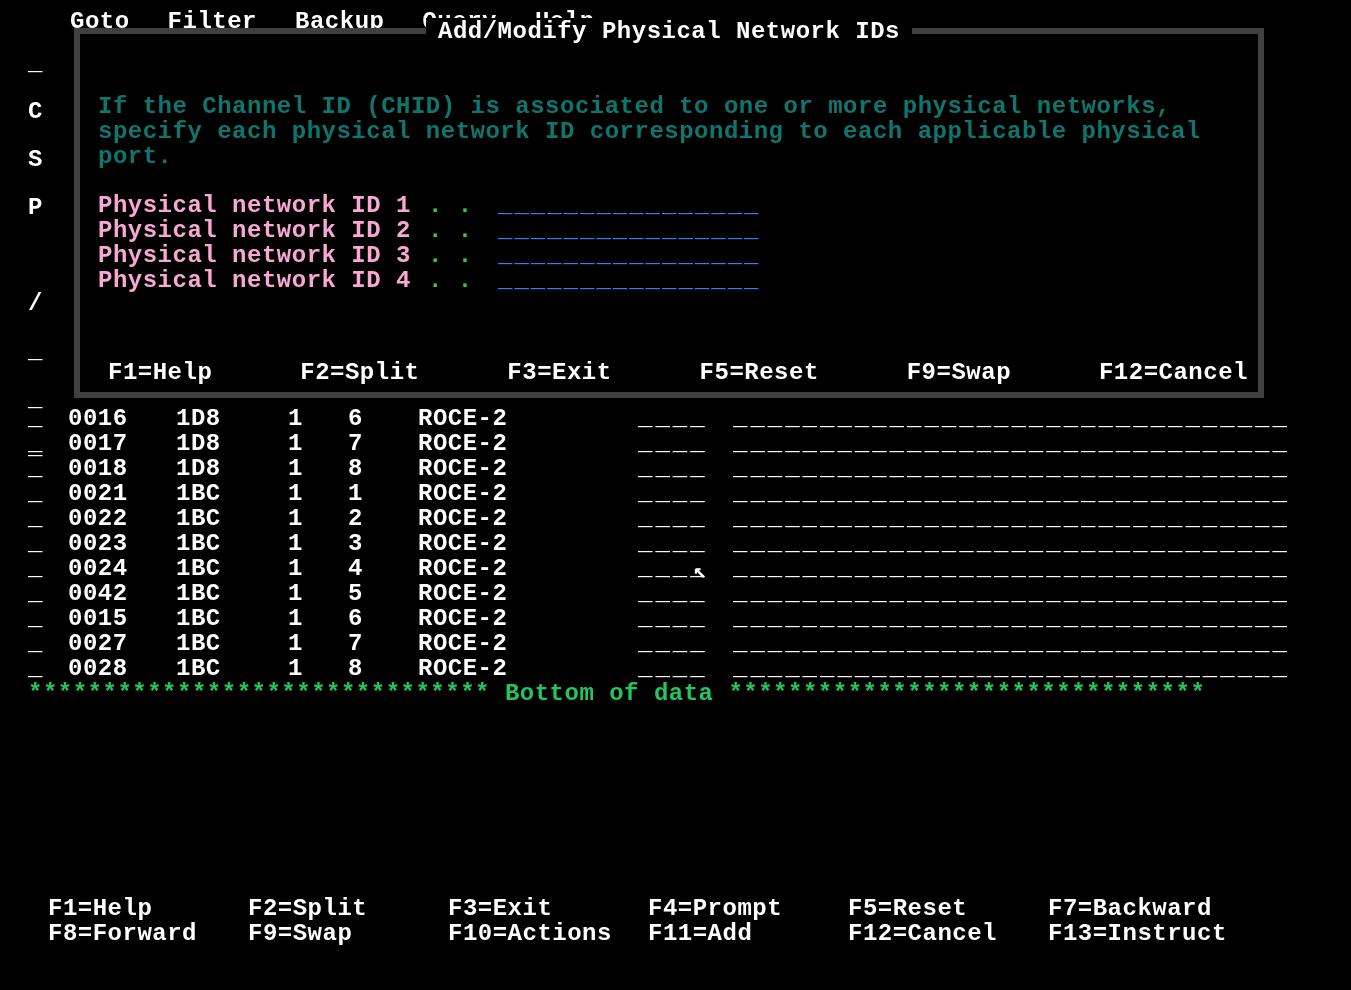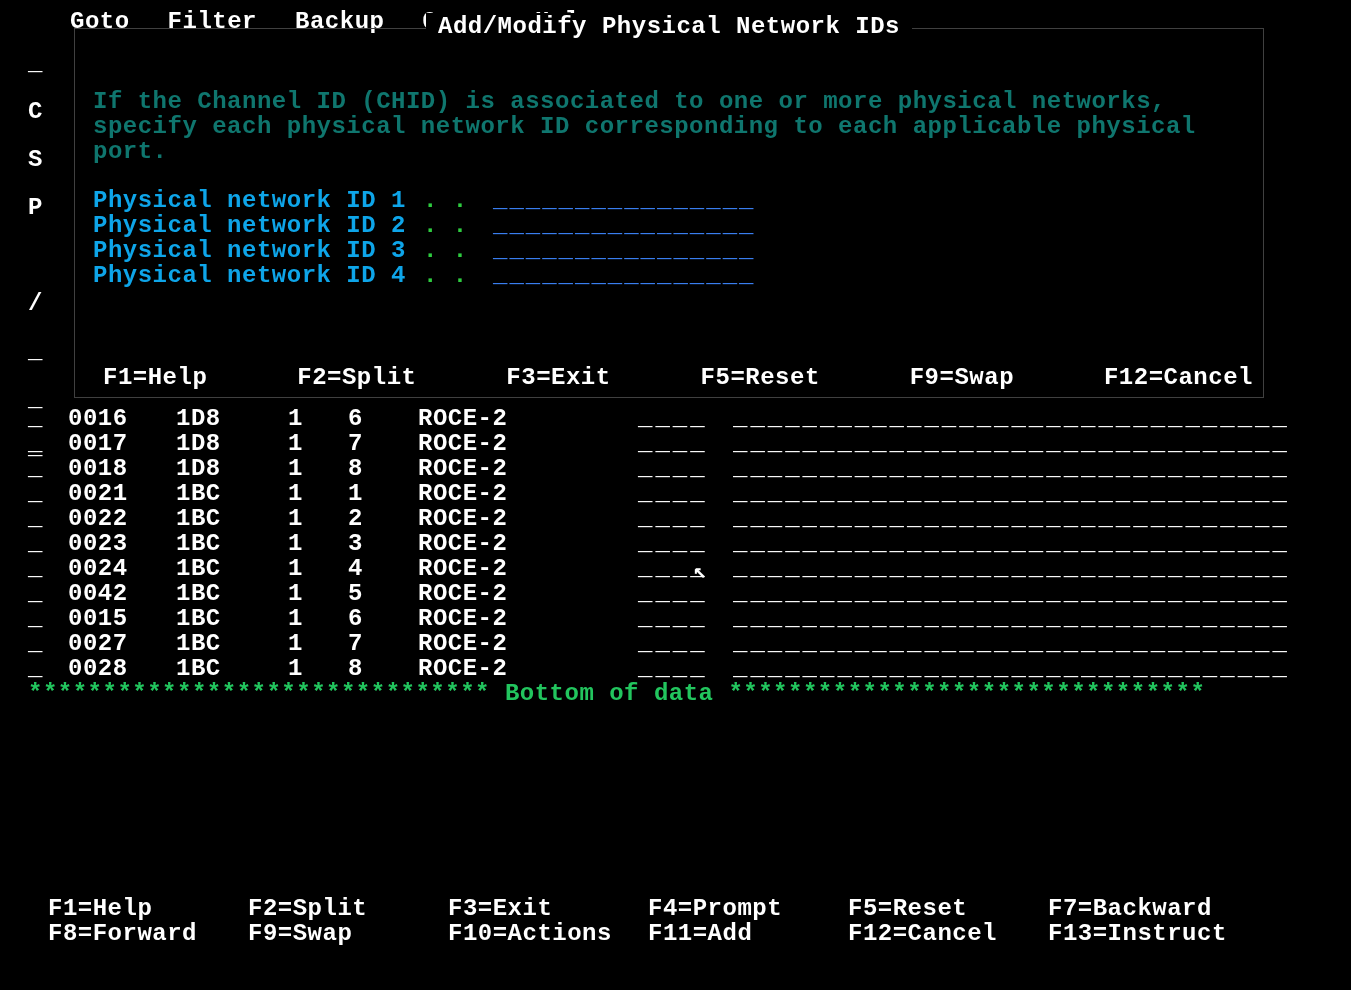--- a/index.html
+++ b/index.html
@@ -39,21 +39,21 @@
     line-height: 48px;
   }
   .leftcol span { height: 48px; }
   
   .dialog {
     position: absolute;
     left: 74px;
     top: 28px;
     width: 1190px;
     height: 370px;
-    border: 1px solid #404040;
+    border: 6px solid #404040;
   }
   .dialog-title-wrap {
     position: absolute;
     top: -16px;
     left: 0;
     width: 100%;
     text-align: center;
   }
   .dialog-title {
     background: #000;
@@ -69,21 +69,21 @@
     line-height: 25px;
     margin-bottom: 24px;
   }
   .field-row {
     display: flex;
     align-items: baseline;
     height: 25px;
     line-height: 25px;
   }
   .field-label {
-    color: #0ea5e9;
+    color: #f9a8d4;
     width: 330px;
     white-space: pre;
   }
   .field-dots {
     color: #2ecc40;
     white-space: pre;
     width: 70px;
   }
   .field-input {
     color: #3b82f6;

